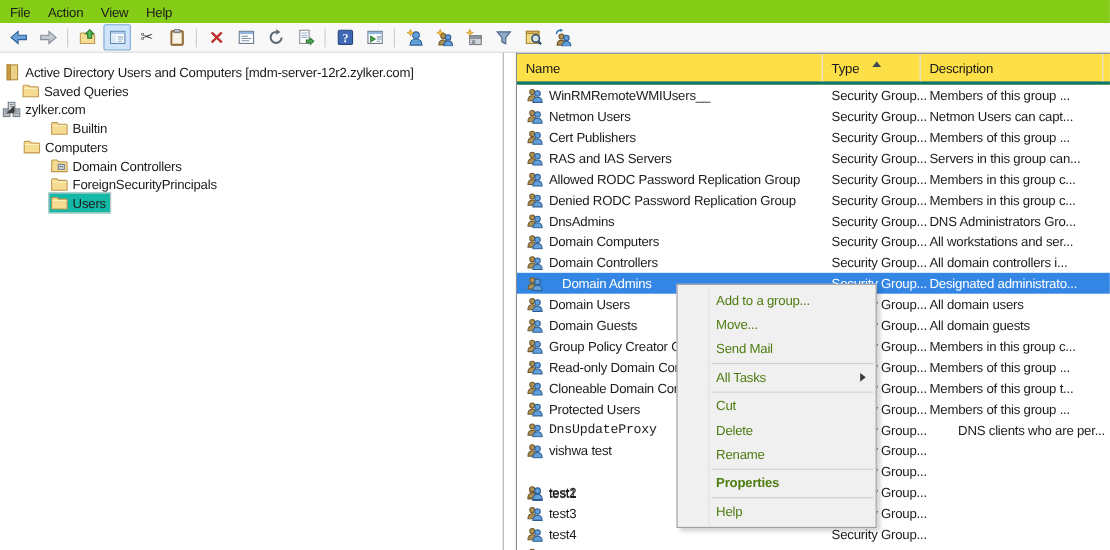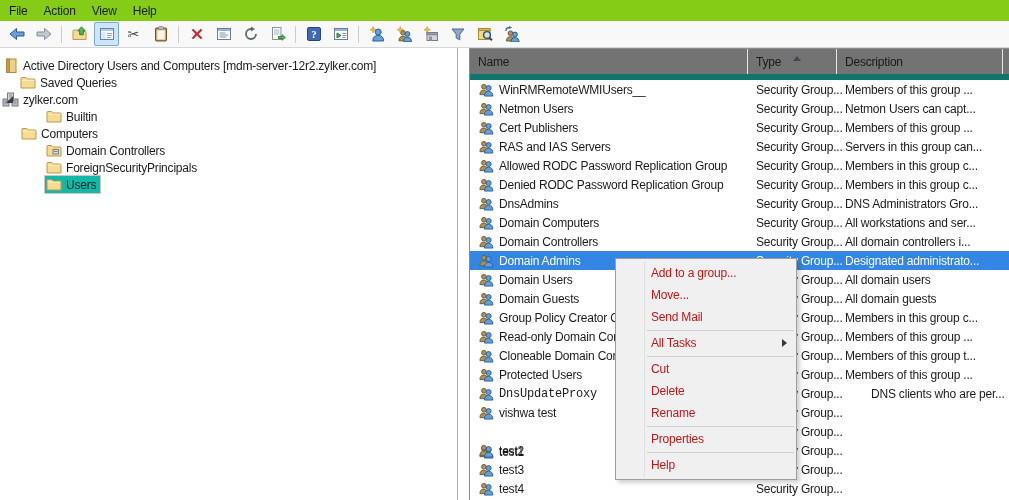--- a/index.html
+++ b/index.html
@@ -22,36 +22,36 @@
   .tree-pane{width:457px;border-right:1px solid #aaacb0;padding-top:9px;overflow:hidden;background:#fff;flex:0 0 auto;box-sizing:content-box}
   .pane-gap{width:11px;flex:0 0 auto}
   .list-pane{flex:1;border-left:1px solid #888b90;border-top:1px solid #888b90;overflow:hidden;background:#fff;display:flex;flex-direction:column}
   
   .tree-row{height:17px;display:flex;align-items:center;position:relative;white-space:nowrap;cursor:default}
   .expander{position:absolute;left:5px;top:4px;width:9px;height:9px;display:flex}
   .tree-node{display:inline-flex;align-items:center;padding:0 4px 0 1px;height:17px;border:1px solid transparent}
   .tree-node.selected{background:#14b8a6;border-color:#c9c9c9}
   .tree-ic{display:flex;margin-right:4px;flex:0 0 auto}
   
-  .list-header{height:25px;display:flex;border-bottom:6px solid #0f766e;background:#737373;flex:0 0 auto}
+  .list-header{height:25px;display:flex;border-bottom:3px solid #0f766e;background:#fde047;flex:0 0 auto}
   .hcell{display:flex;align-items:center;padding-left:8px;border-right:1px solid #e4e4e6;box-sizing:border-box;color:#191919;flex:0 0 auto;white-space:nowrap;cursor:default}
   .hcell.hfill{flex:1 1 auto;border-right:none}
   .sort-asc{margin-left:12px;margin-bottom:6px;width:0;height:0;border-left:4px solid transparent;border-right:4px solid transparent;border-bottom:5px solid #3f4750}
   
   .list-body{flex:1;overflow:hidden}
   .lrow{height:19px;display:flex;align-items:center;cursor:default}
   .lrow.selected{background:var(--sel,#3486e4);color:#fff}
   .lcell{height:100%;display:flex;align-items:center;padding-left:8px;box-sizing:border-box;white-space:nowrap;flex:0 0 auto}
   .lcell.name{padding-left:9px}
   .row-ic{display:flex;margin-right:5px;flex:0 0 auto}
   
   .context-menu{position:absolute;left:615px;top:258px;width:180px;background:#f0f0f1;border:1px solid #9e9e9e;box-shadow:3px 3px 4px rgba(0,0,0,0.18);padding:3px 0;z-index:40;box-sizing:content-box}
   .context-menu::before{content:"";position:absolute;left:28px;top:2px;bottom:2px;width:1px;background:#e0e0e0}
-  .menu-item{height:22px;line-height:22px;padding-left:35px;position:relative;color:#b91c1c;cursor:default}
-  .menu-item.bold{font-weight:normal}
+  .menu-item{height:22px;line-height:22px;padding-left:35px;position:relative;color:#4d7c0f;cursor:default}
+  .menu-item.bold{font-weight:bold}
   .menu-sep{border-top:1px solid #cfcfcf;margin:1.5px 2px 1.5px 31px;height:0}
   .sub-arrow{position:absolute;right:9px;top:7px;width:0;height:0;border-left:5px solid #3a3a3a;border-top:4px solid transparent;border-bottom:4px solid transparent}
 </style>
 </head>
 <body>
 
 <div class="app">
   <div class="menubar" id="menubar">
       <div class="mb-item">File</div>
       <div class="mb-item">Action</div>
@@ -464,21 +464,21 @@
                   <circle cx="10.3" cy="5.4" r="2.7" fill="#62a0dc" stroke="#2d5e96"></circle>
                   <path d="M5.8 14 Q5.8 9 10.3 9 Q14.8 9 14.8 14 Z" fill="#62a0dc" stroke="#2d5e96"></path>
                 </svg>
               </span>
               <span class="ntext">Domain Controllers</span>
             </div>
             <div class="lcell" style="width: 89px;">Security Group...</div>
             <div class="lcell" style="width: 166px;">All domain controllers i...</div>
           </div>
           <div class="lrow selected">
-            <div class="lcell name" style="width: 278px;">
+            <div class="lcell name" style="width: 278px; gap: 12px;">
               <span class="row-ic">
                 <svg width="15" height="14" viewBox="0 0 16 15">
                   <circle cx="5.2" cy="4" r="2.5" fill="#ad9156" stroke="#71592a"></circle>
                   <path d="M1 12.5 Q1 7.6 5.2 7.6 Q9.4 7.6 9.4 12.5 Z" fill="#ad9156" stroke="#71592a"></path>
                   <circle cx="10.3" cy="5.4" r="2.7" fill="#62a0dc" stroke="#2d5e96"></circle>
                   <path d="M5.8 14 Q5.8 9 10.3 9 Q14.8 9 14.8 14 Z" fill="#62a0dc" stroke="#2d5e96"></path>
                 </svg>
               </span>
               <span class="ntext">Domain Admins</span>
             </div>

